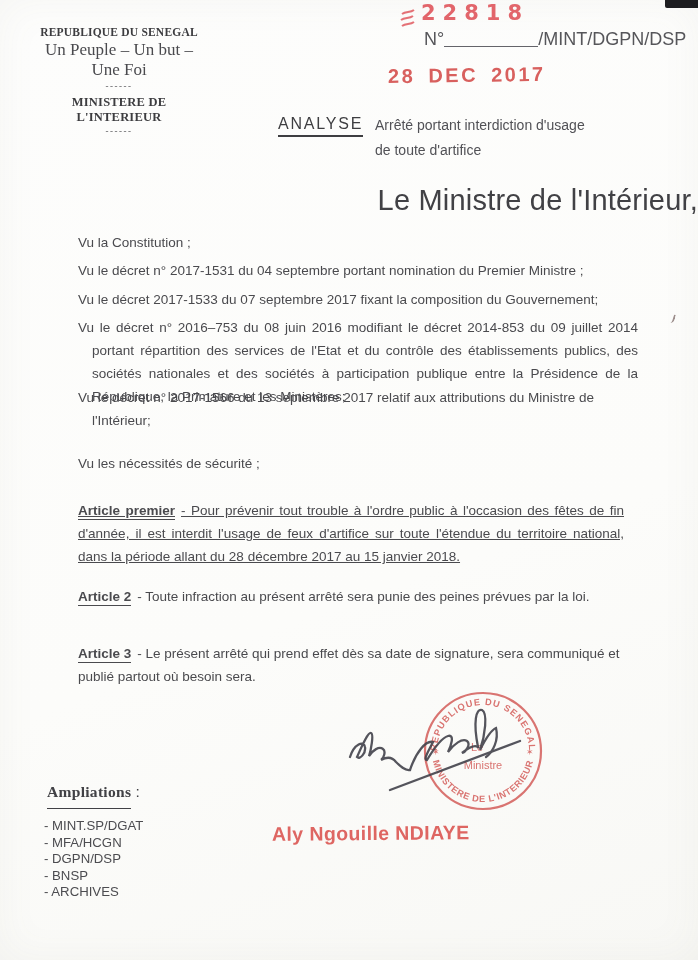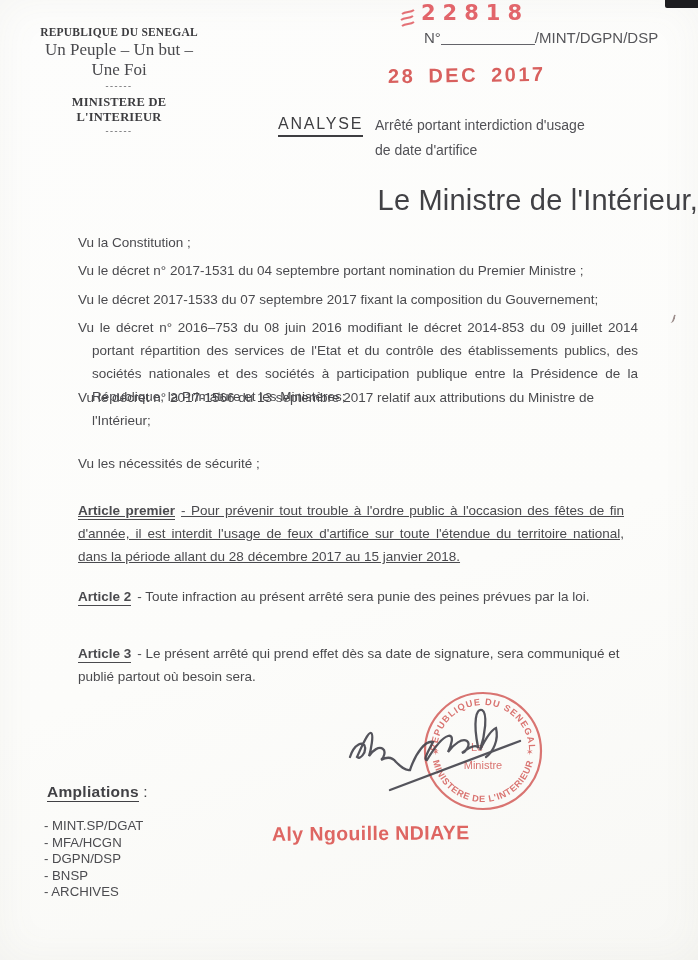--- a/index.html
+++ b/index.html
@@ -14,21 +14,21 @@
     font-family:"Liberation Serif",serif;color:#3d3d40;}
   .hl-title{font-weight:bold;font-size:11.5px;letter-spacing:.2px;}
   .hl-motto{font-size:17px;margin-top:2px;color:#4a4a4e;}
   .hl-sep{font-size:9px;letter-spacing:1.5px;line-height:8px;margin-top:2px;color:#4a4a4e;}
   .hl-ministry{font-weight:bold;font-size:12.5px;margin-top:5px;letter-spacing:.2px;}
   
   .num-stamp{position:absolute;left:421px;top:1px;color:#e0595f;font-size:21px;
     font-weight:bold;letter-spacing:7px;font-family:"DejaVu Sans",sans-serif;opacity:.92;}
   .squiggle{position:absolute;left:399px;top:6px;}
   
-  .ref-line{position:absolute;left:424px;top:29px;font-size:15px;color:#56565a;white-space:nowrap;}
+  .ref-line{position:absolute;left:424px;top:29px;font-size:18px;color:#56565a;white-space:nowrap;}
   .ref-blank{display:inline-block;width:94px;height:13px;border-bottom:1.4px solid #64646a;vertical-align:-2px;}
   .corner-mark{position:absolute;right:0;top:0;width:33px;height:8px;background:#1d1d20;border-radius:0 0 0 2px;}
   
   .date-stamp{position:absolute;left:388px;top:64px;color:#d5504e;font-size:20px;
     font-weight:bold;letter-spacing:2.5px;word-spacing:5px;transform:rotate(-.8deg);opacity:.9;}
   
   .analyse-label{position:absolute;left:278px;top:115px;font-size:16px;font-weight:normal;
     letter-spacing:1.8px;color:#3e3e41;border-bottom:2.2px solid #3e3e41;padding-bottom:2px;}
   .analyse-subject{position:absolute;left:375px;top:113px;width:232px;font-size:14px;
     line-height:25px;color:#515156;}
@@ -38,21 +38,21 @@
   
   .body-block{position:absolute;left:78px;width:546px;font-size:13.5px;line-height:23px;color:#4a4a4e;}
   .hang{padding-left:14px;text-indent:-14px;}
   .just{text-align:justify;}
   .c1{top:231px;} .c2{top:259px;} .c3{top:288px;} .c4{top:316px;}
   .c5{top:386px;} .c6{top:452px;}
   .a1{top:499px;text-decoration:underline;} .a2{top:585px;} .a3{top:642px;}
   .article-label{font-weight:bold;border-bottom:1.6px solid #4a4a4e;padding-bottom:.5px;margin-right:6px;}
   
   .amp-label{position:absolute;left:47px;top:783px;font-size:15.5px;color:#414145;}
-  .amp-label b{border-bottom:1.8px solid #414145;padding-bottom:1px;letter-spacing:.3px;}
+  .amp-label b{border-bottom:1.8px solid #414145;padding-bottom:8px;letter-spacing:.3px;font-family:Liberation Serif, serif;}
   .amp-list{position:absolute;left:44px;top:818px;font-size:13.2px;line-height:16.6px;color:#4c4c50;}
   
   .seal{position:absolute;left:420px;top:689px;opacity:.88;}
   .seal text{font-family:"Liberation Sans",sans-serif;fill:#d5625f;}
   .sig{position:absolute;left:338px;top:700px;}
   .name-stamp{position:absolute;left:272px;top:822px;color:#dc5a56;font-size:19.5px;
     font-weight:bold;letter-spacing:.4px;transform:rotate(-.5deg);opacity:.92;}
   .scan-speck{position:absolute;left:669px;top:314px;width:4px;height:9px;
     border-right:2.5px solid #7d6a68;border-radius:0 0 60% 0;transform:rotate(14deg);opacity:.75;}
 </style>
@@ -80,21 +80,21 @@
   <div class="ref-line">
     <span>N°</span><span class="ref-blank"></span><span>/MINT/DGPN/DSP</span>
   </div>
   <div class="corner-mark"></div>
 
   <div class="date-stamp">28 DEC 2017</div>
 
   <div class="analyse-label">ANALYSE</div>
   <div class="analyse-subject">
     <div>Arrêté portant interdiction d'usage</div>
-    <div>de date d'artifice</div>
+    <div>de toute d'artifice</div>
   </div>
 
   <div class="doc-title">Le Ministre de l'Intérieur,</div>
 
   <div class="body-block c1">Vu  la Constitution ;</div>
   <div class="body-block c2">Vu le décret n° 2017-1531 du 04 septembre portant nomination du Premier Ministre ;</div>
   <div class="body-block c3">Vu le décret 2017-1533 du 07 septembre 2017 fixant la composition du Gouvernement;</div>
   <div class="body-block c4 hang just">Vu le décret n° 2016–753 du 08 juin 2016 modifiant le décret 2014-853 du 09 juillet 2014 portant répartition des services de l'Etat et du contrôle des établissements publics, des sociétés nationales et des sociétés à participation publique entre la Présidence de la République, la Primature et les Ministères;</div>
   <div class="body-block c5 hang">Vu le décret n° 2017-1566 du 13 septembre 2017 relatif aux attributions du Ministre de l'Intérieur;</div>
   <div class="body-block c6">Vu les nécessités de sécurité ;</div>

